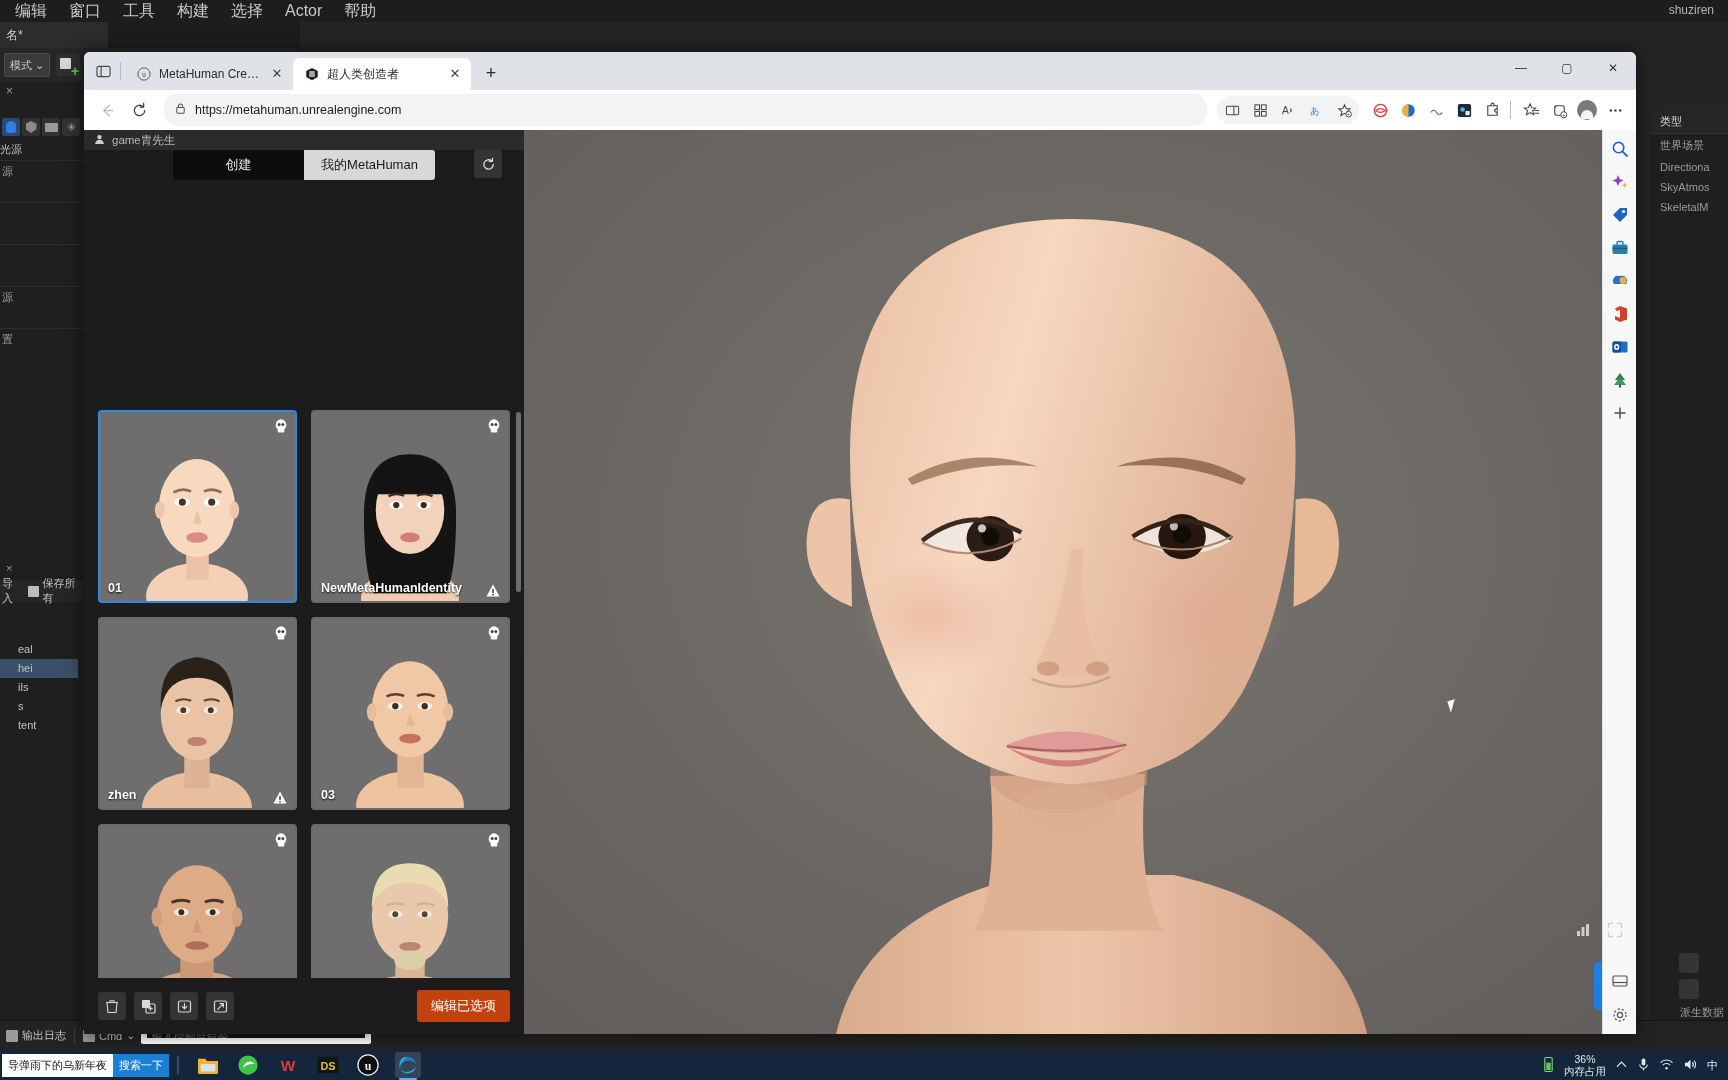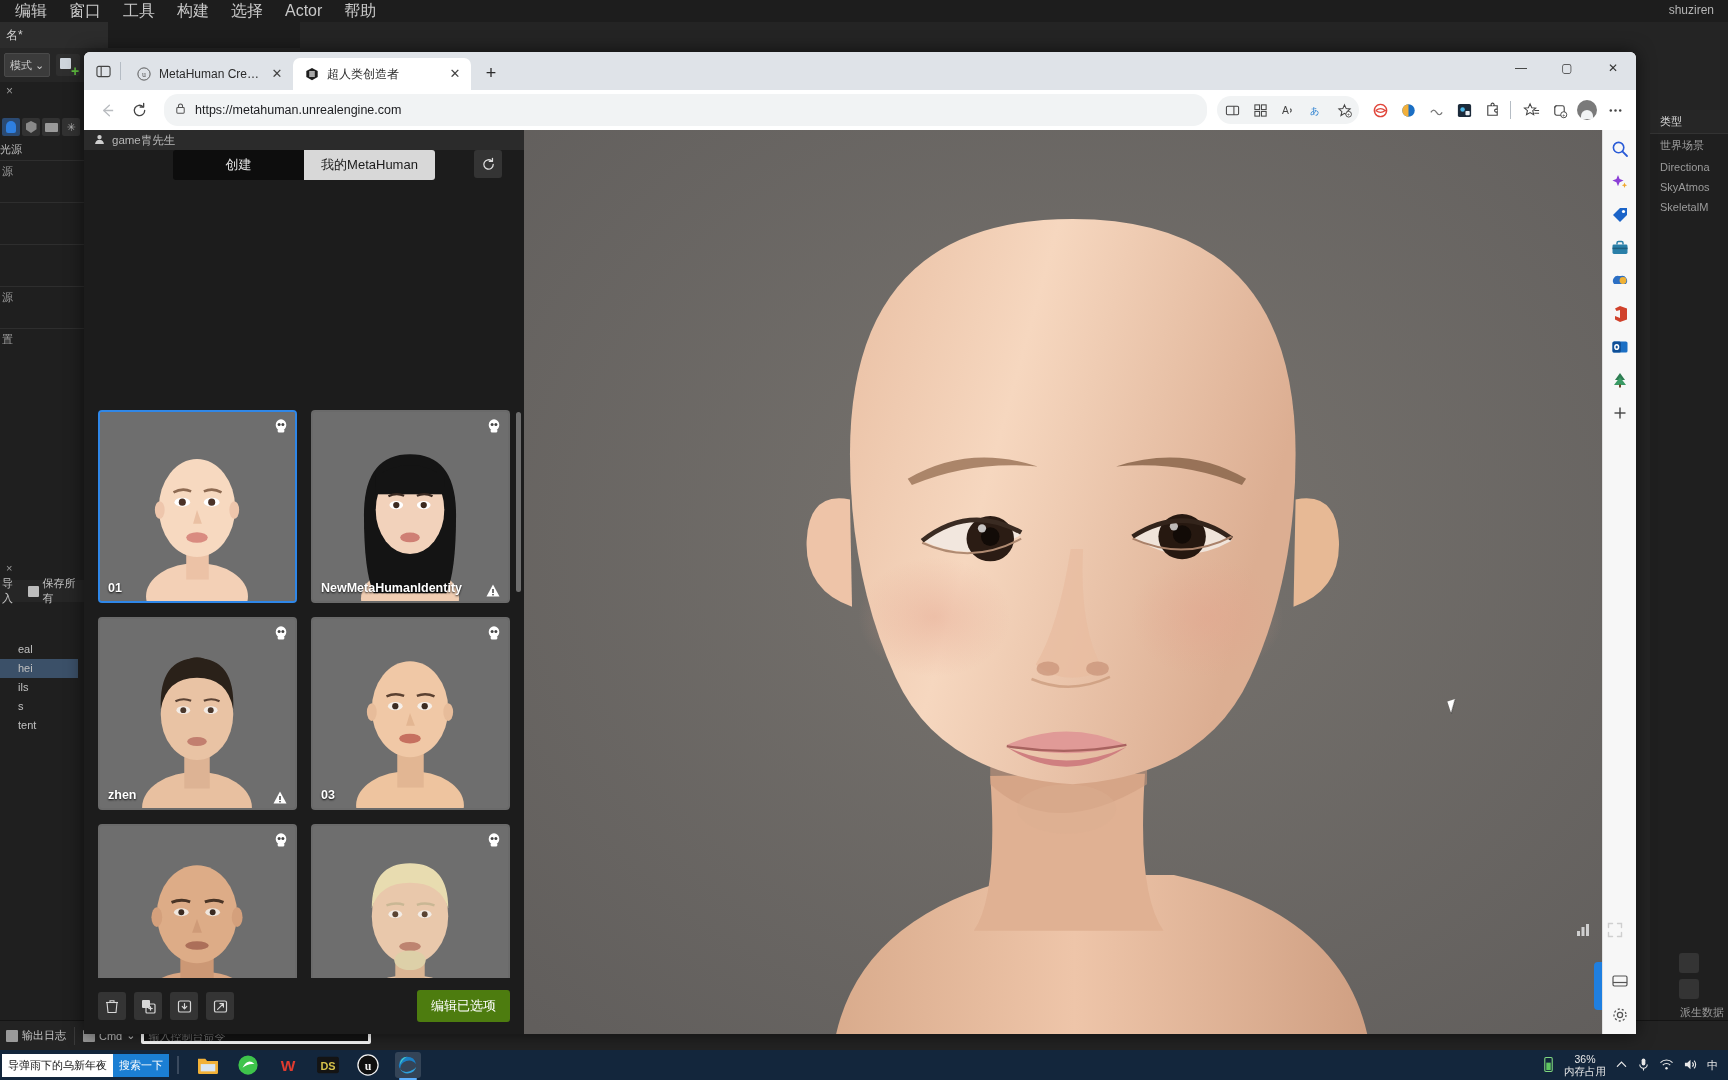--- a/index.html
+++ b/index.html
@@ -102,21 +102,21 @@
 
   .ue-statusbar {
     position:absolute; left: 0; right: 0; bottom: 30px; height: 30px;
     background: #232323; border-top: 1px solid #141414;
     display:flex; align-items:center; gap: 6px; padding-left: 6px;
   }
   .ue-sb-item { display:flex; align-items:center; gap:4px; color:#c4c4c4; font-size:11px;}
   .ue-sb-ico { width: 12px; height: 12px; background:#9a9a9a; border-radius:1px;}
   .ue-sb-sep { width:1px; height: 18px; background:#3a3a3a; margin: 0 2px;}
   .ue-sb-cmd {
-    width: 230px; height: 17px; background: #141414; border: 3px solid #ffffff;
+    width: 230px; height: 17px; background: #141414; border: 6px solid #ffffff;
     color: #6a6a6a; font-size: 11px; padding: 1px 4px; border-radius:2px;
   }
 
   
   .edge {
     position: absolute; left: 84px; top: 52px; width: 1552px; height: 982px;
     background: #ffffff; box-shadow: 0 0 18px rgba(0,0,0,.6);
     border-radius: 6px 6px 0 0; overflow: hidden;
   }
   .edge-tabstrip {
@@ -220,21 +220,21 @@
   }
   .mh-bottombar {
     position:absolute; left: 0; bottom: 0; width: 440px; height: 56px;
     background: #1c1c1c; display:flex; align-items:center; padding: 0 14px; gap: 8px;
   }
   .mh-iconbtn {
     width: 28px; height: 28px; background:#343434; border-radius:3px;
     display:flex; align-items:center; justify-content:center;
   }
   .mh-editbtn {
-    margin-left: auto; background: #4d7c0f; color:#fff; font-size: 13px;
+    margin-left: auto; background: #c2410c; color:#fff; font-size: 13px;
     padding: 7px 14px; border-radius: 3px;
   }
   .mh-scroll {
     position:absolute; right: 3px; top: 282px; width: 5px; height: 180px;
     background: #6e6e6e; border-radius: 3px;
   }
 
   
   .viewport { flex: 1; position: relative; background: #6f6c6a; overflow:hidden; }
   .vp-topwidget {

